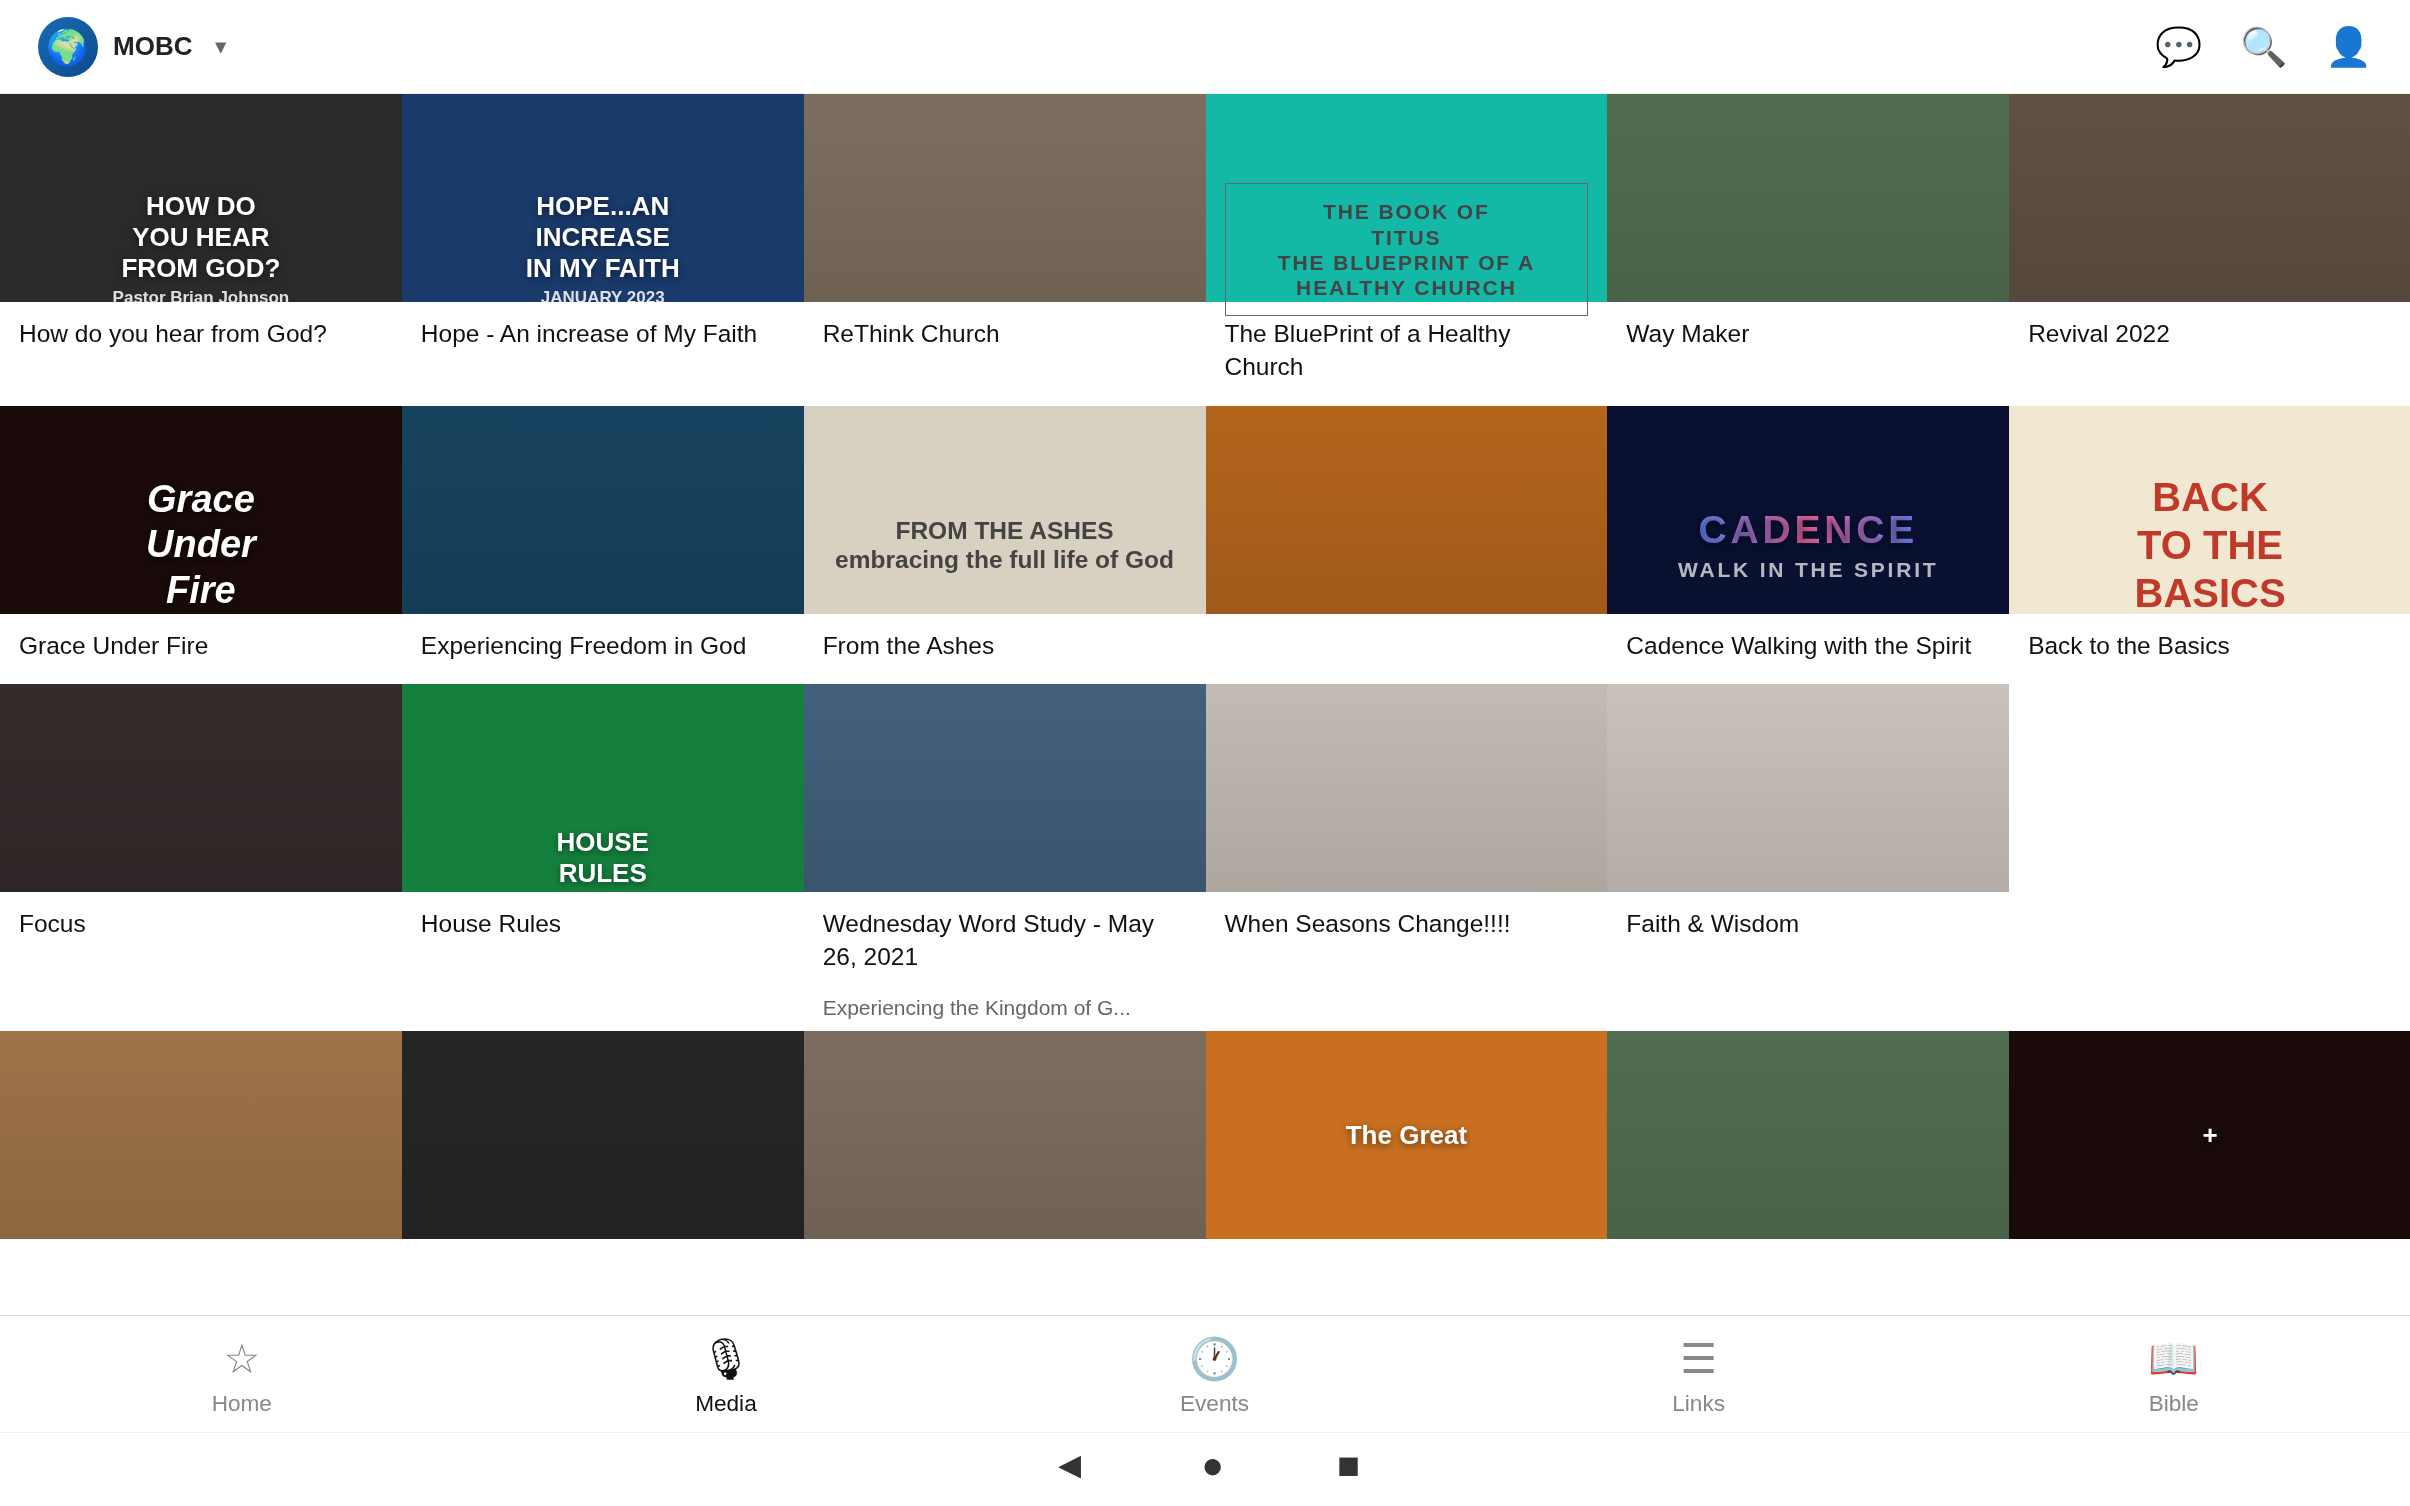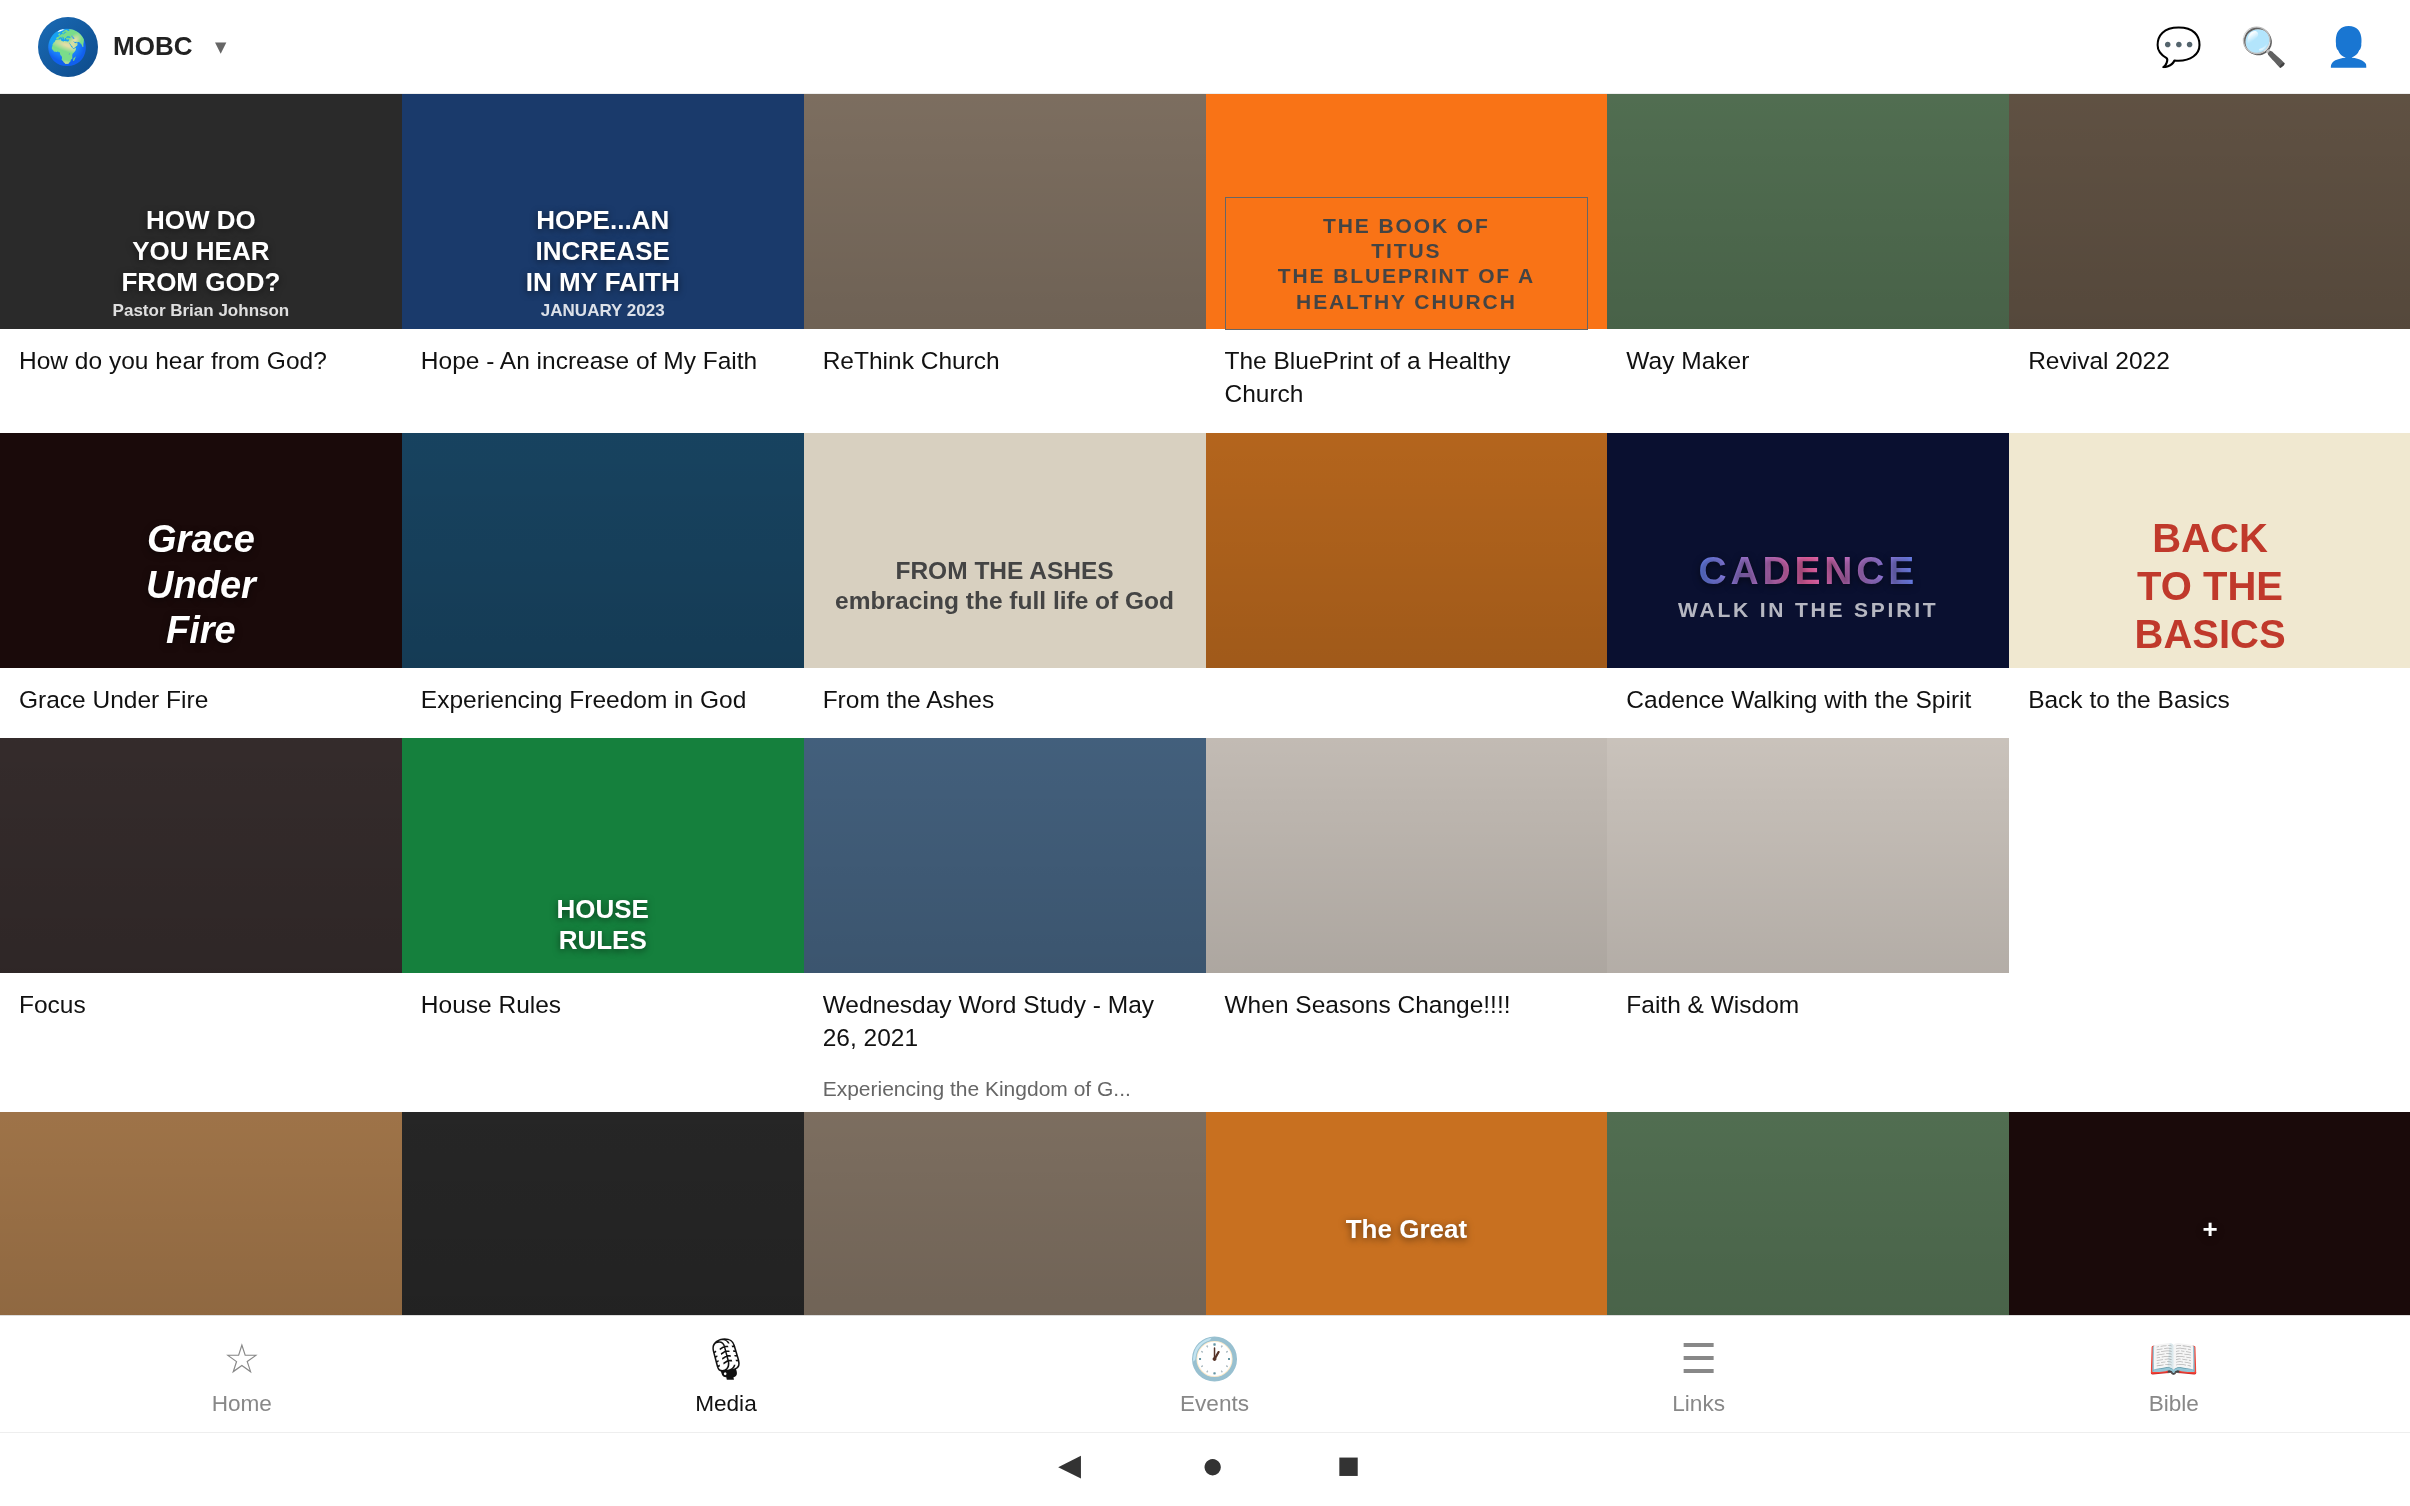--- a/index.html
+++ b/index.html
@@ -37,21 +37,21 @@
       grid-template-columns: repeat(6, 1fr);
       gap: 0;
     }
     .thumbnail-item {
       cursor: pointer;
       position: relative;
       overflow: hidden;
     }
     .thumb-placeholder {
       width: 100%;
-      height: 235px;
+      height: 208px;
       display: flex;
       align-items: center;
       justify-content: center;
       font-weight: bold;
       font-size: 17px;
       color: #fff;
       text-align: center;
       padding: 11.3px;
       line-height: 1.3;
     }
@@ -65,21 +65,21 @@
     }
     .thumb-sub {
       padding: 0 19px 11.3px;
       font-size: 21px;
       color: #666;
     }
     
     .bg-dark-road { background: #2a2a2a; }
     .bg-sermon { background: #1a3a6b; }
     .bg-rethink { background: #8a7a6a; }
-    .bg-titus { background: #f97316; padding-left: 16px; }
+    .bg-titus { background: #14b8a6; padding-left: 16px; }
     .bg-greenleaf { background: #5a7a5a; }
     .bg-wood { background: #6a5a4a; }
     .bg-fire { background: #1a0a0a; }
     .bg-confetti { background: #1a4a6a; }
     .bg-ashes { background: #d8d0c0; }
     .bg-sunset { background: #c87020; }
     .bg-cadence { background: #0a1030; }
     .bg-basics { background: #f0e8d0; }
     .bg-logs { background: #3a3030; }
     .bg-houserules { background: #15803d; }

